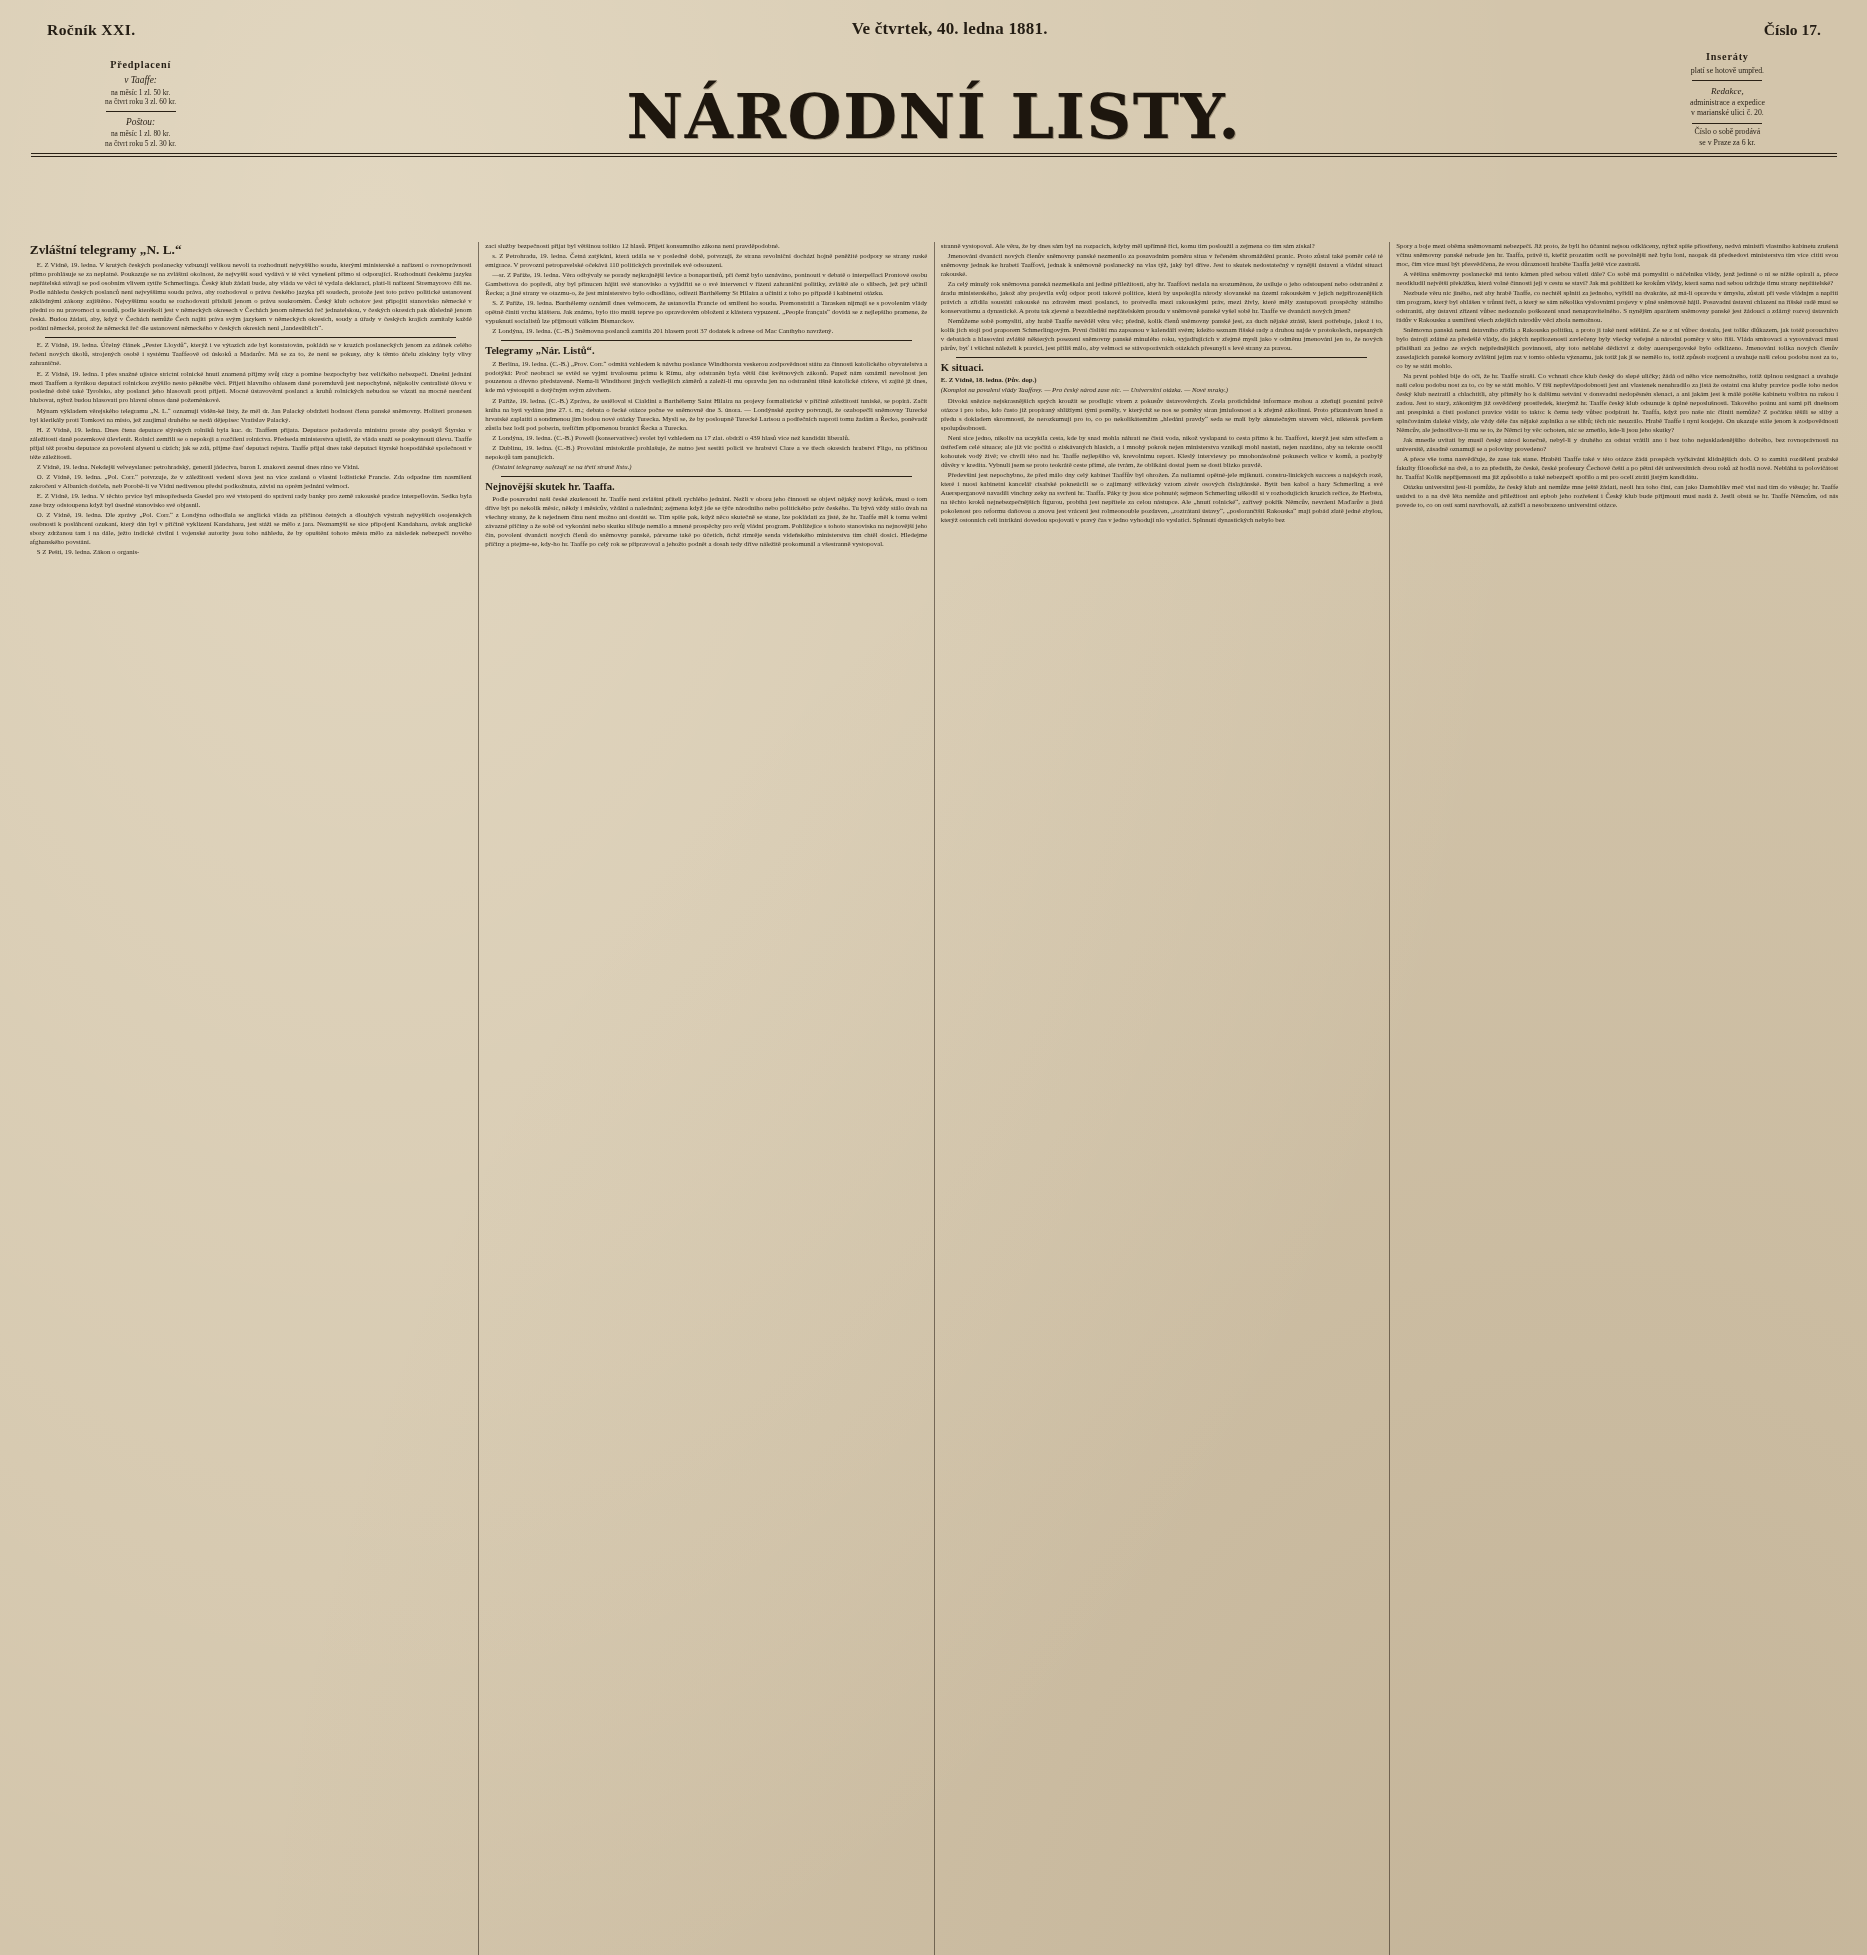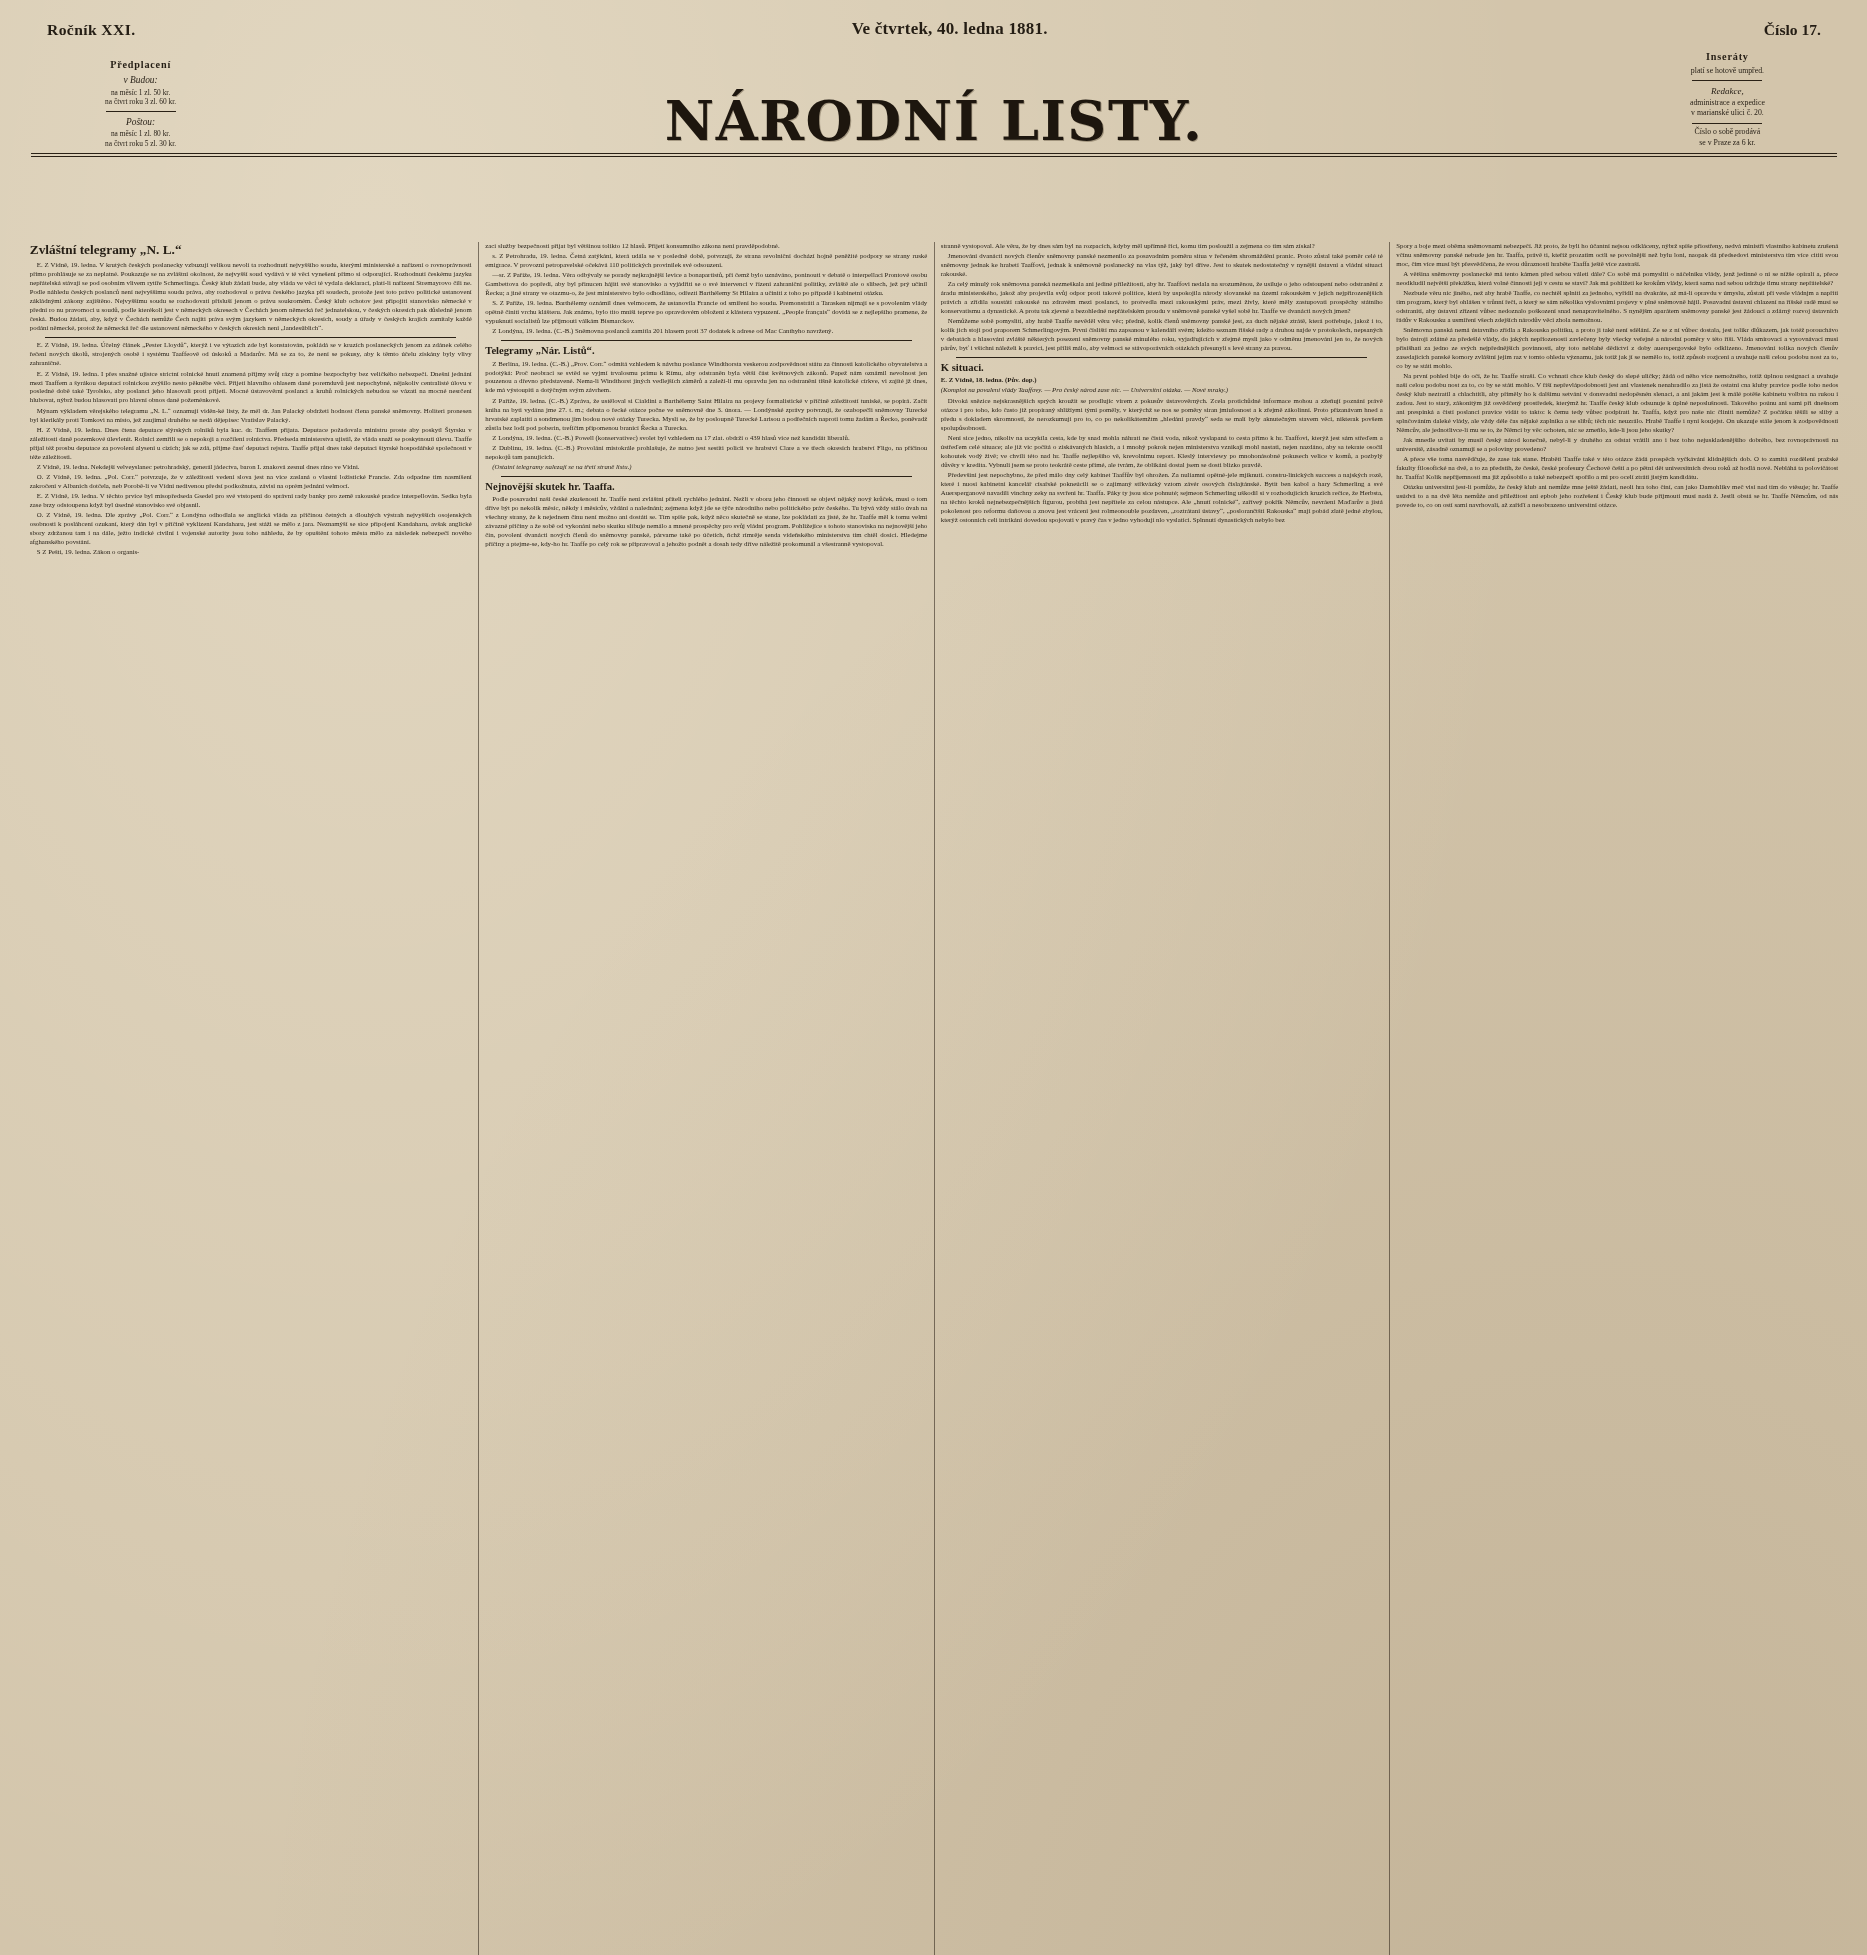--- a/index.html
+++ b/index.html
@@ -94,21 +94,21 @@
     margin: 3.9px auto 3.9px auto;
   }
 
   .title-wrap {
     flex: 1;
     text-align: center;
     padding-top: 7px;
   }
   .paper-title {
     font-family: "DejaVu Serif", serif;
-    font-size: 54px;
+    font-size: 62px;
     font-weight: bold;
     letter-spacing: 1.6px;
     line-height: 1;
     color: #1d160e;
     text-shadow: 0.8px 0.8px 0 rgba(60,45,25,0.35);
     white-space: nowrap;
   }
 
   .ads-box {
     width: 203px;
@@ -193,21 +193,21 @@
   <div class="masthead">
     <div class="top-line">
       <div class="vol">Ročník XXI.</div>
       <div class="date">Ve čtvrtek, 40. ledna 1881.</div>
       <div class="num">Číslo 17.</div>
     </div>
 
     <div class="masthead-body">
       <div class="subs-box">
         <div class="hdr">Předplacení</div>
-        <div class="city">v Budou:</div>
+        <div class="city">v Taaffe:</div>
         <div class="row">na měsíc 1 zl. 50 kr.</div>
         <div class="row">na čtvrt roku 3 zl. 60 kr.</div>
         <div class="rule"></div>
         <div class="city">Poštou:</div>
         <div class="row">na měsíc 1 zl. 80 kr.</div>
         <div class="row">na čtvrt roku 5 zl. 30 kr.</div>
       </div>
 
       <div class="title-wrap">
         <div class="paper-title">NÁRODNÍ LISTY.</div>

